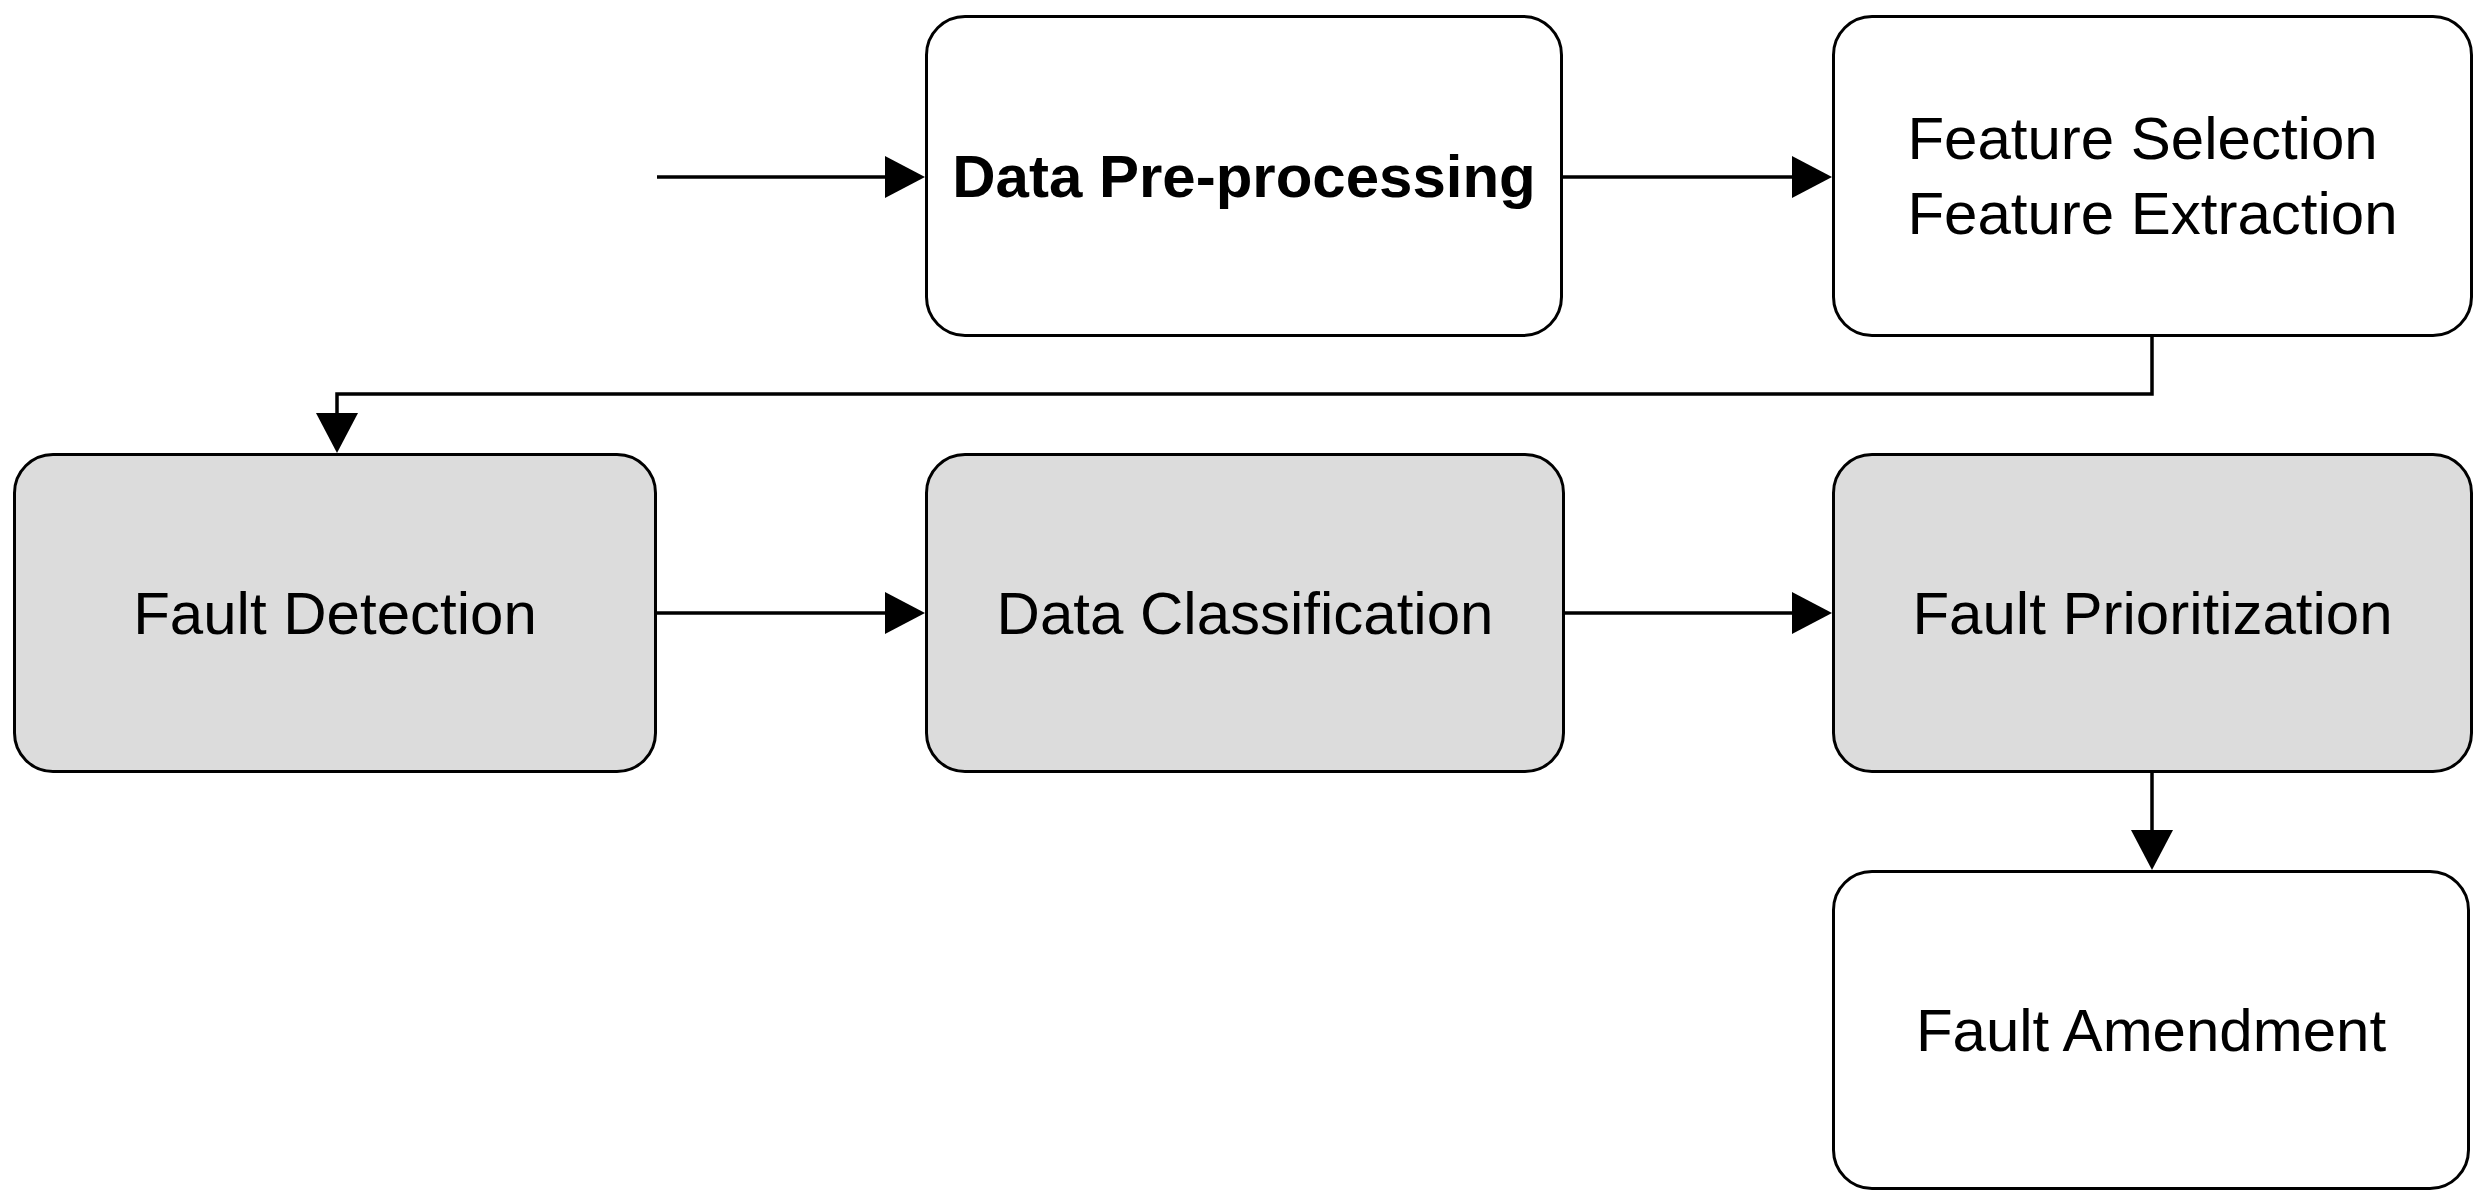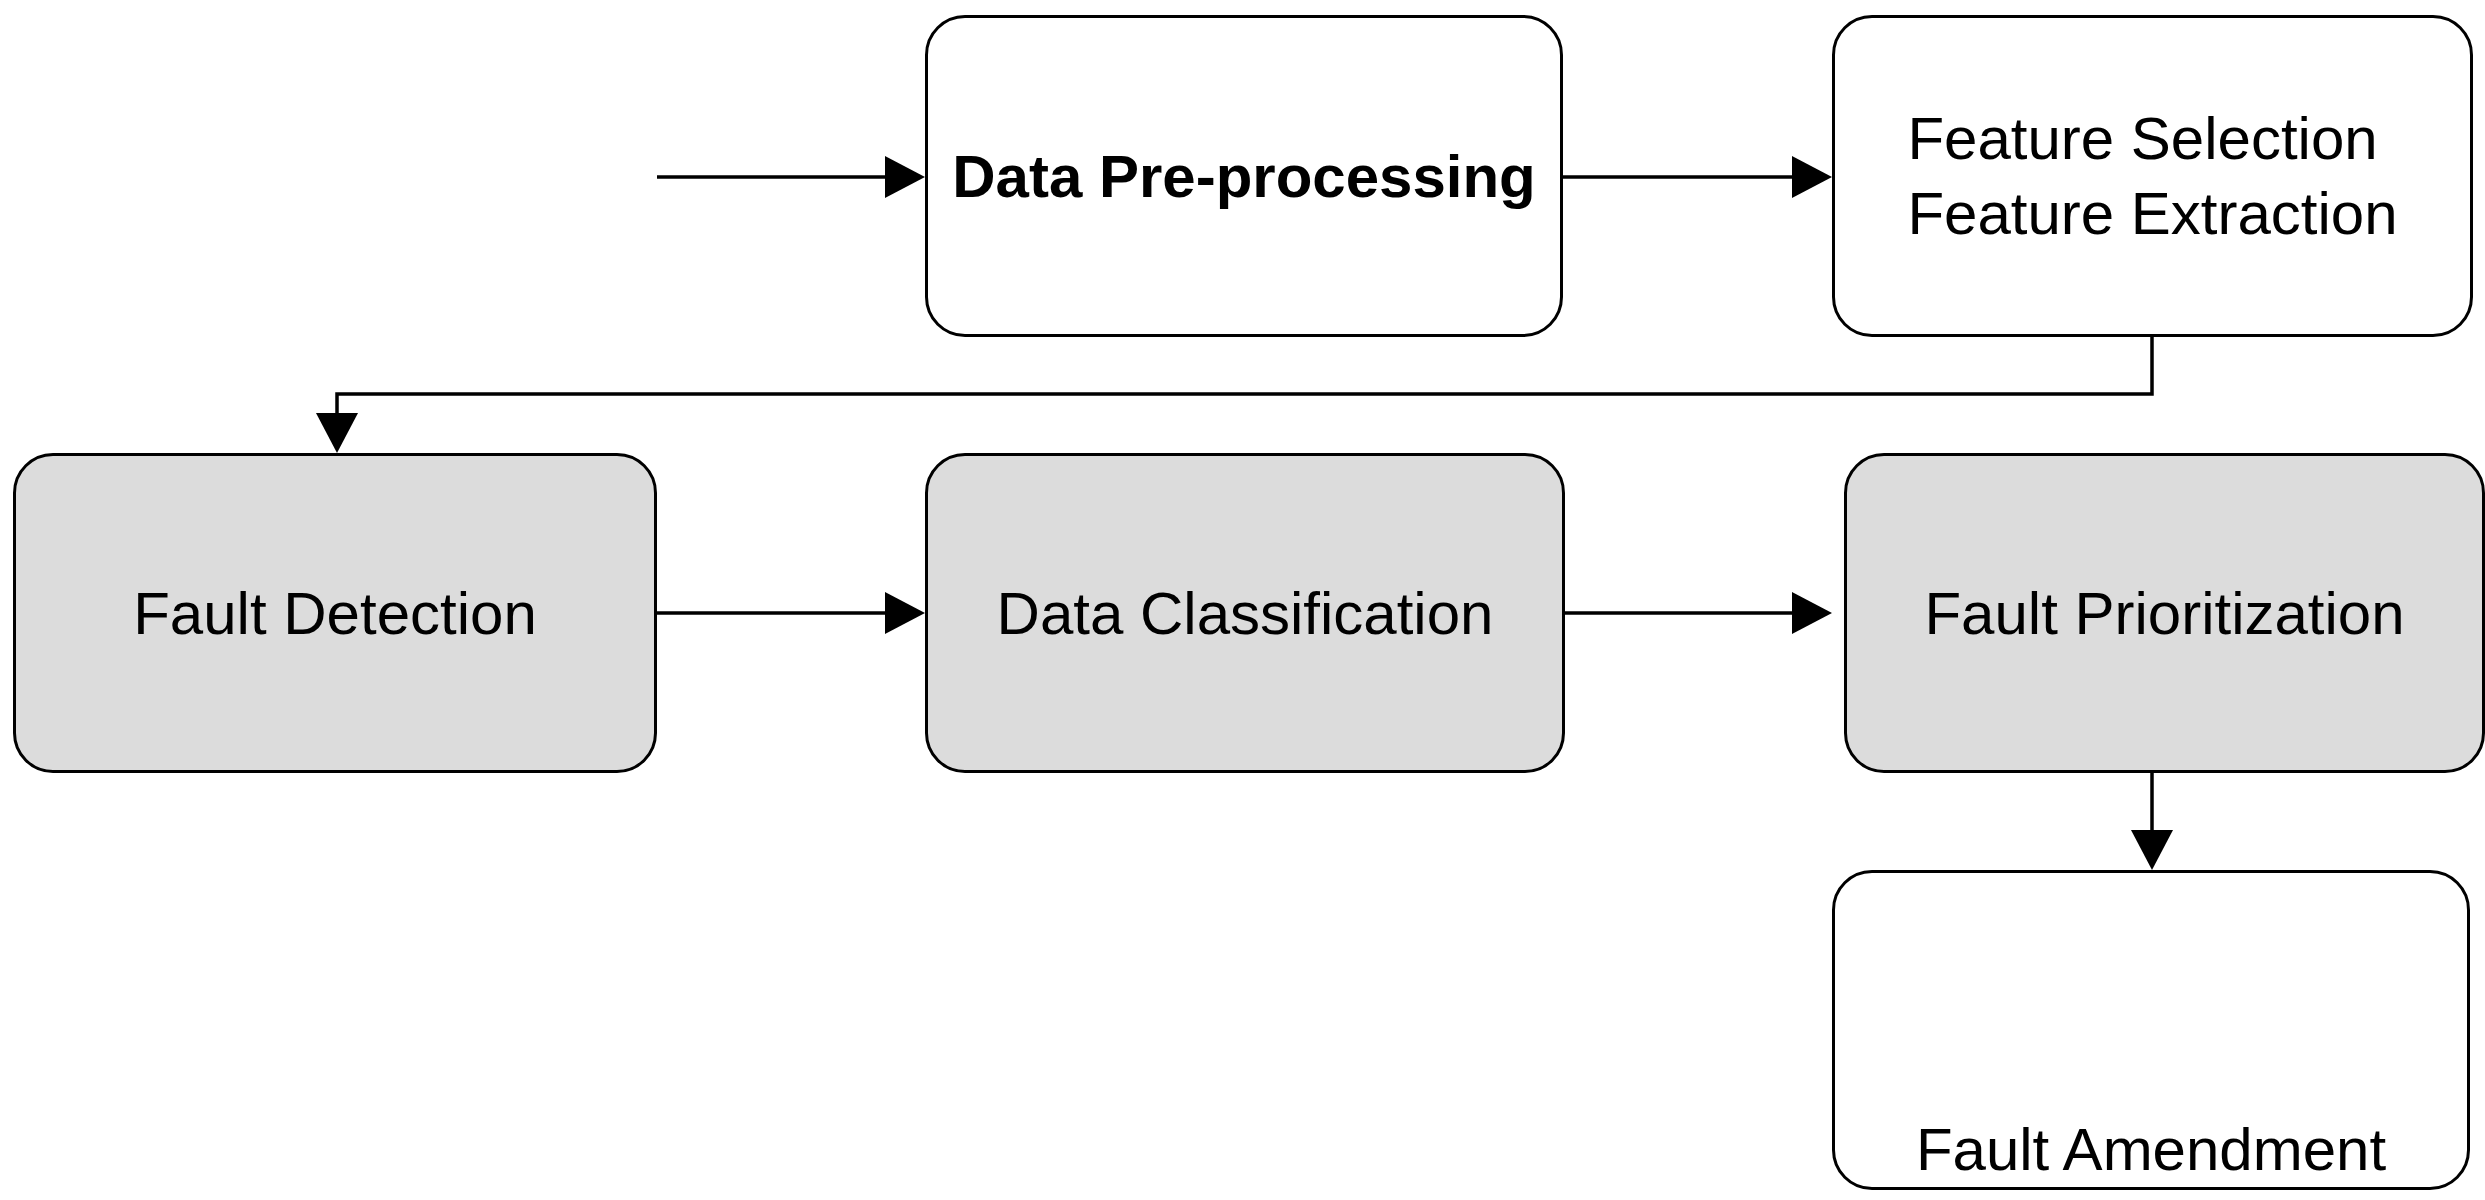--- a/index.html
+++ b/index.html
@@ -55,22 +55,22 @@
     text-align: left;
   }
   .node .line { display: block; }
 
   
   #node-data-collection      { left: 13px;   top: 15px;  width: 644px; height: 322px; }
   #node-data-pre-processing  { left: 925px;  top: 15px;  width: 638px; height: 322px; font-weight: bold; }
   #node-feature-sel-ext      { left: 1832px; top: 15px;  width: 641px; height: 322px; }
   #node-fault-detection      { left: 13px;   top: 453px; width: 644px; height: 320px; }
   #node-fault-classification { left: 925px;  top: 453px; width: 640px; height: 320px; }
-  #node-fault-prioritization { left: 1832px; top: 453px; width: 641px; height: 320px; margin-left: 12px; }
-  #node-fault-amendment      { left: 1832px; top: 870px; width: 638px; height: 320px; justify-content: flex-end; }
+  #node-fault-prioritization { left: 1832px; top: 453px; width: 641px; height: 320px; }
+  #node-fault-amendment      { left: 1832px; top: 870px; width: 638px; height: 320px; }
 </style>
 </head>
 <body>
 
 <div class="canvas">
 
   <svg class="connectors" viewBox="0 0 2485 1200" xmlns="http://www.w3.org/2000/svg">
 
     <g>
       <path d="M657 177 H 889"></path>

